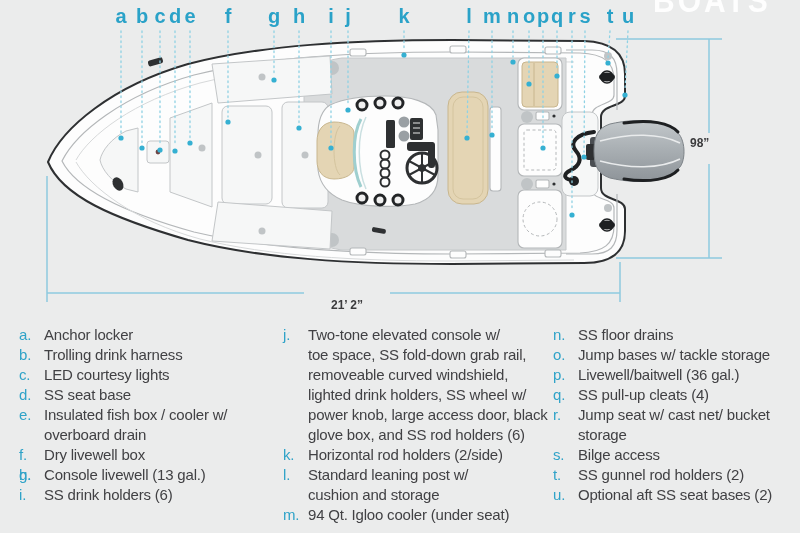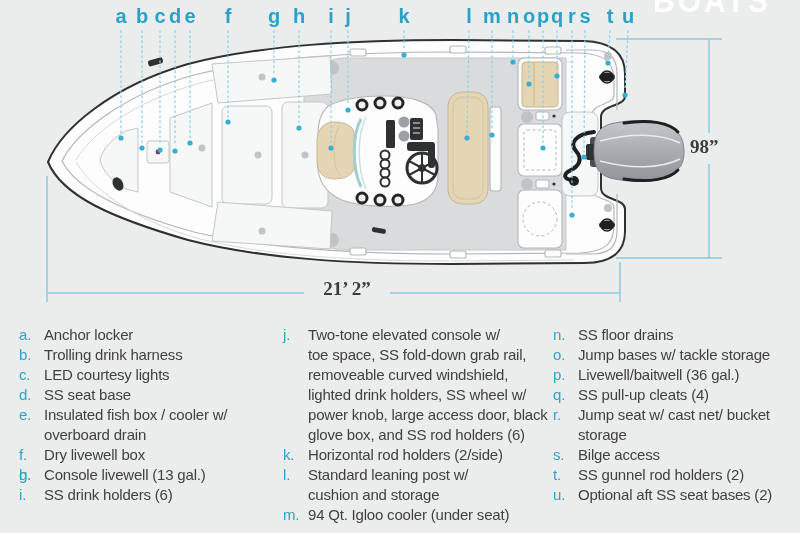--- a/index.html
+++ b/index.html
@@ -16,23 +16,23 @@
   }
   
   .callout-letters{position:absolute;left:0;top:0;width:800px;height:34px;}
   .callout-letter{
     position:absolute;top:5px;transform:translateX(-50%);
     font-size:20px;font-weight:700;color:#2aa2c8;line-height:22px;
   }
   .leader{stroke:#8fd2e4;stroke-width:1.3;stroke-dasharray:1.5 3.5;stroke-linecap:round;}
   .leader-dot{fill:#35b0d2;}
   
-  .dim-label{position:absolute;color:#3b3b3d;font-size:19px;font-weight:600;font-family:Liberation Serif, serif;}
+  .dim-label{position:absolute;color:#3b3b3d;font-size:12px;font-weight:600;}
   .dim-beam{left:690px;top:136px;}
-  .dim-length{left:308px;top:278px;width:78px;text-align:center;}
+  .dim-length{left:308px;top:298px;width:78px;text-align:center;}
   
   .legend{position:absolute;left:0;top:325px;width:800px;height:208px;}
   .legend-col{position:absolute;top:0;}
   .legend-col-1{left:19px;width:240px;}
   .legend-col-2{left:283px;width:268px;}
   .legend-col-3{left:553px;width:244px;}
   .legend-item{position:relative;padding-left:25px;font-size:15px;line-height:20px;
     color:#414144;letter-spacing:-0.2px;}
   .legend-letter{position:absolute;left:0;top:0;color:#2fa3c8;}
   

